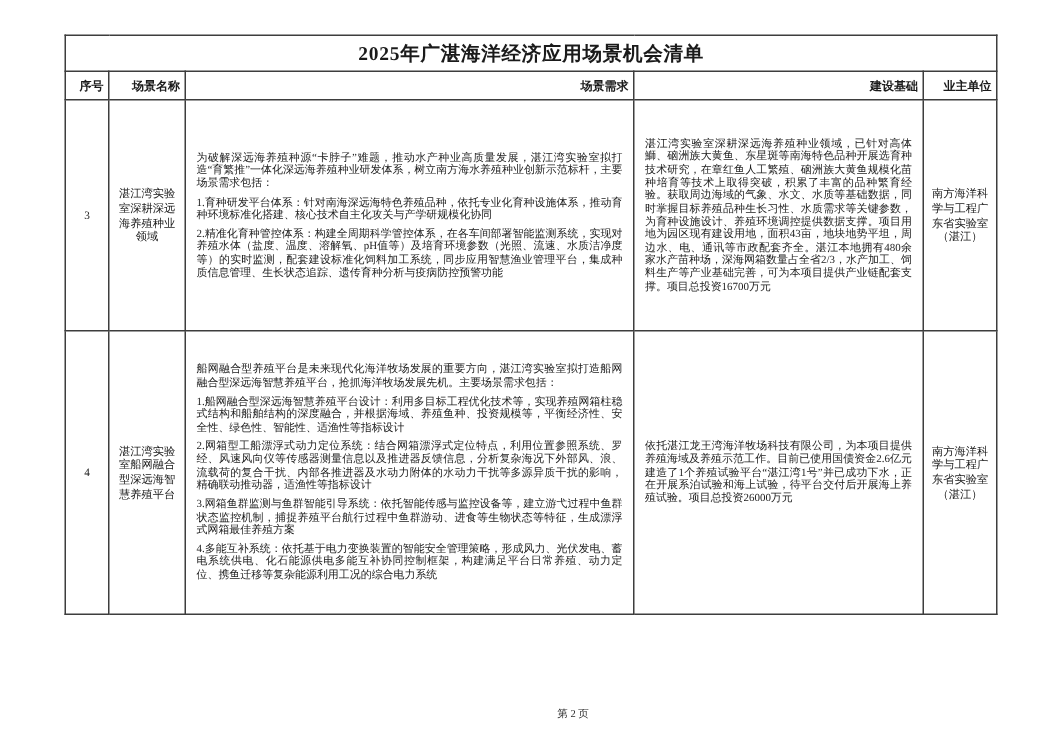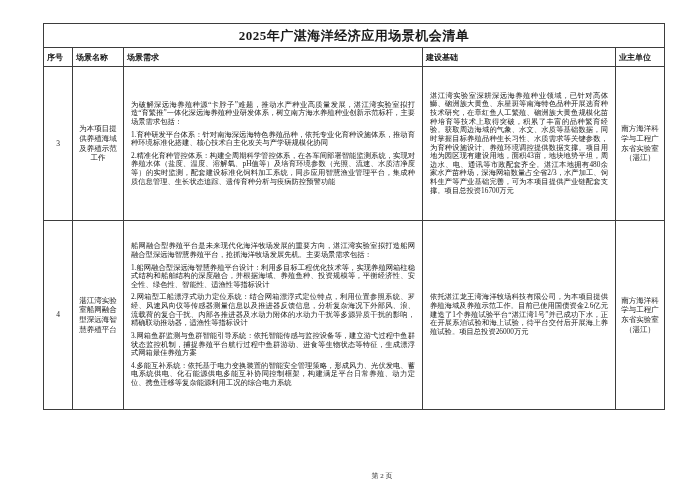--- a/index.html
+++ b/index.html
@@ -34,21 +34,21 @@
   }
   .title-cell {
     height: 24px;
     text-align: center;
     font-size: 13px;
     font-weight: bold;
     letter-spacing: 0.5px;
   }
   .col-head {
     height: 19px;
-    text-align: left;
+    text-align: right;
     font-size: 8px;
     font-weight: bold;
   }
   td.center-cell {
     text-align: center;
     font-size: 7.5px;
     line-height: 1.3;
   }
   td.text-cell {
     text-align: justify;
@@ -92,21 +92,21 @@
         <th class="col-head">序号</th>
         <th class="col-head">场景名称</th>
         <th class="col-head">场景需求</th>
         <th class="col-head">建设基础</th>
         <th class="col-head">业主单位</th>
       </tr>
     </thead>
     <tbody>
       <tr class="row-3">
         <td class="center-cell">3</td>
-        <td class="center-cell">为本项目提供养殖海域及养殖示范工作</td>
+        <td class="center-cell">湛江湾实验室深耕深远海养殖种业领域</td>
         <td class="text-cell">
           <p><span>为破解深远海养殖种源“卡脖子”难题，推动水产种业高质量发展，湛江湾实验室拟打造“育繁推”一体化深远海养殖种业研发体系，树立南方海水养殖种业创新示范标杆，主要场景需求包括：</span></p>
           <p><b>1.育种研发平台体系</b><span>：针对南海深远海特色养殖品种，依托专业化育种设施体系，推动育种环境标准化搭建、核心技术自主化攻关与产学研规模化协同</span></p>
           <p><b>2.精准化育种管控体系</b><span>：构建全周期科学管控体系，在各车间部署智能监测系统，实现对养殖水体（盐度、温度、溶解氧、pH值等）及培育环境参数（光照、流速、水质洁净度等）的实时监测，配套建设标准化饲料加工系统，同步应用智慧渔业管理平台，集成种质信息管理、生长状态追踪、遗传育种分析与疫病防控预警功能</span></p>
         </td>
         <td class="text-cell">
           <p><span>湛江湾实验室深耕深远海养殖种业领域，已针对高体鰤、硇洲族大黄鱼、东星斑等南海特色品种开展选育种技术研究，在章红鱼人工繁殖、硇洲族大黄鱼规模化苗种培育等技术上取得突破，积累了丰富的品种繁育经验。获取周边海域的气象、水文、水质等基础数据，同时掌握目标养殖品种生长习性、水质需求等关键参数，为育种设施设计、养殖环境调控提供数据支撑。项目用地为园区现有建设用地，面积43亩，地块地势平坦，周边水、电、通讯等市政配套齐全。湛江本地拥有480余家水产苗种场，深海网箱数量占全省2/3，水产加工、饲料生产等产业基础完善，可为本项目提供产业链配套支撑。项目总投资16700万元</span></p>
         </td>
         <td class="center-cell">南方海洋科学与工程广东省实验室（湛江）</td>
       </tr>

